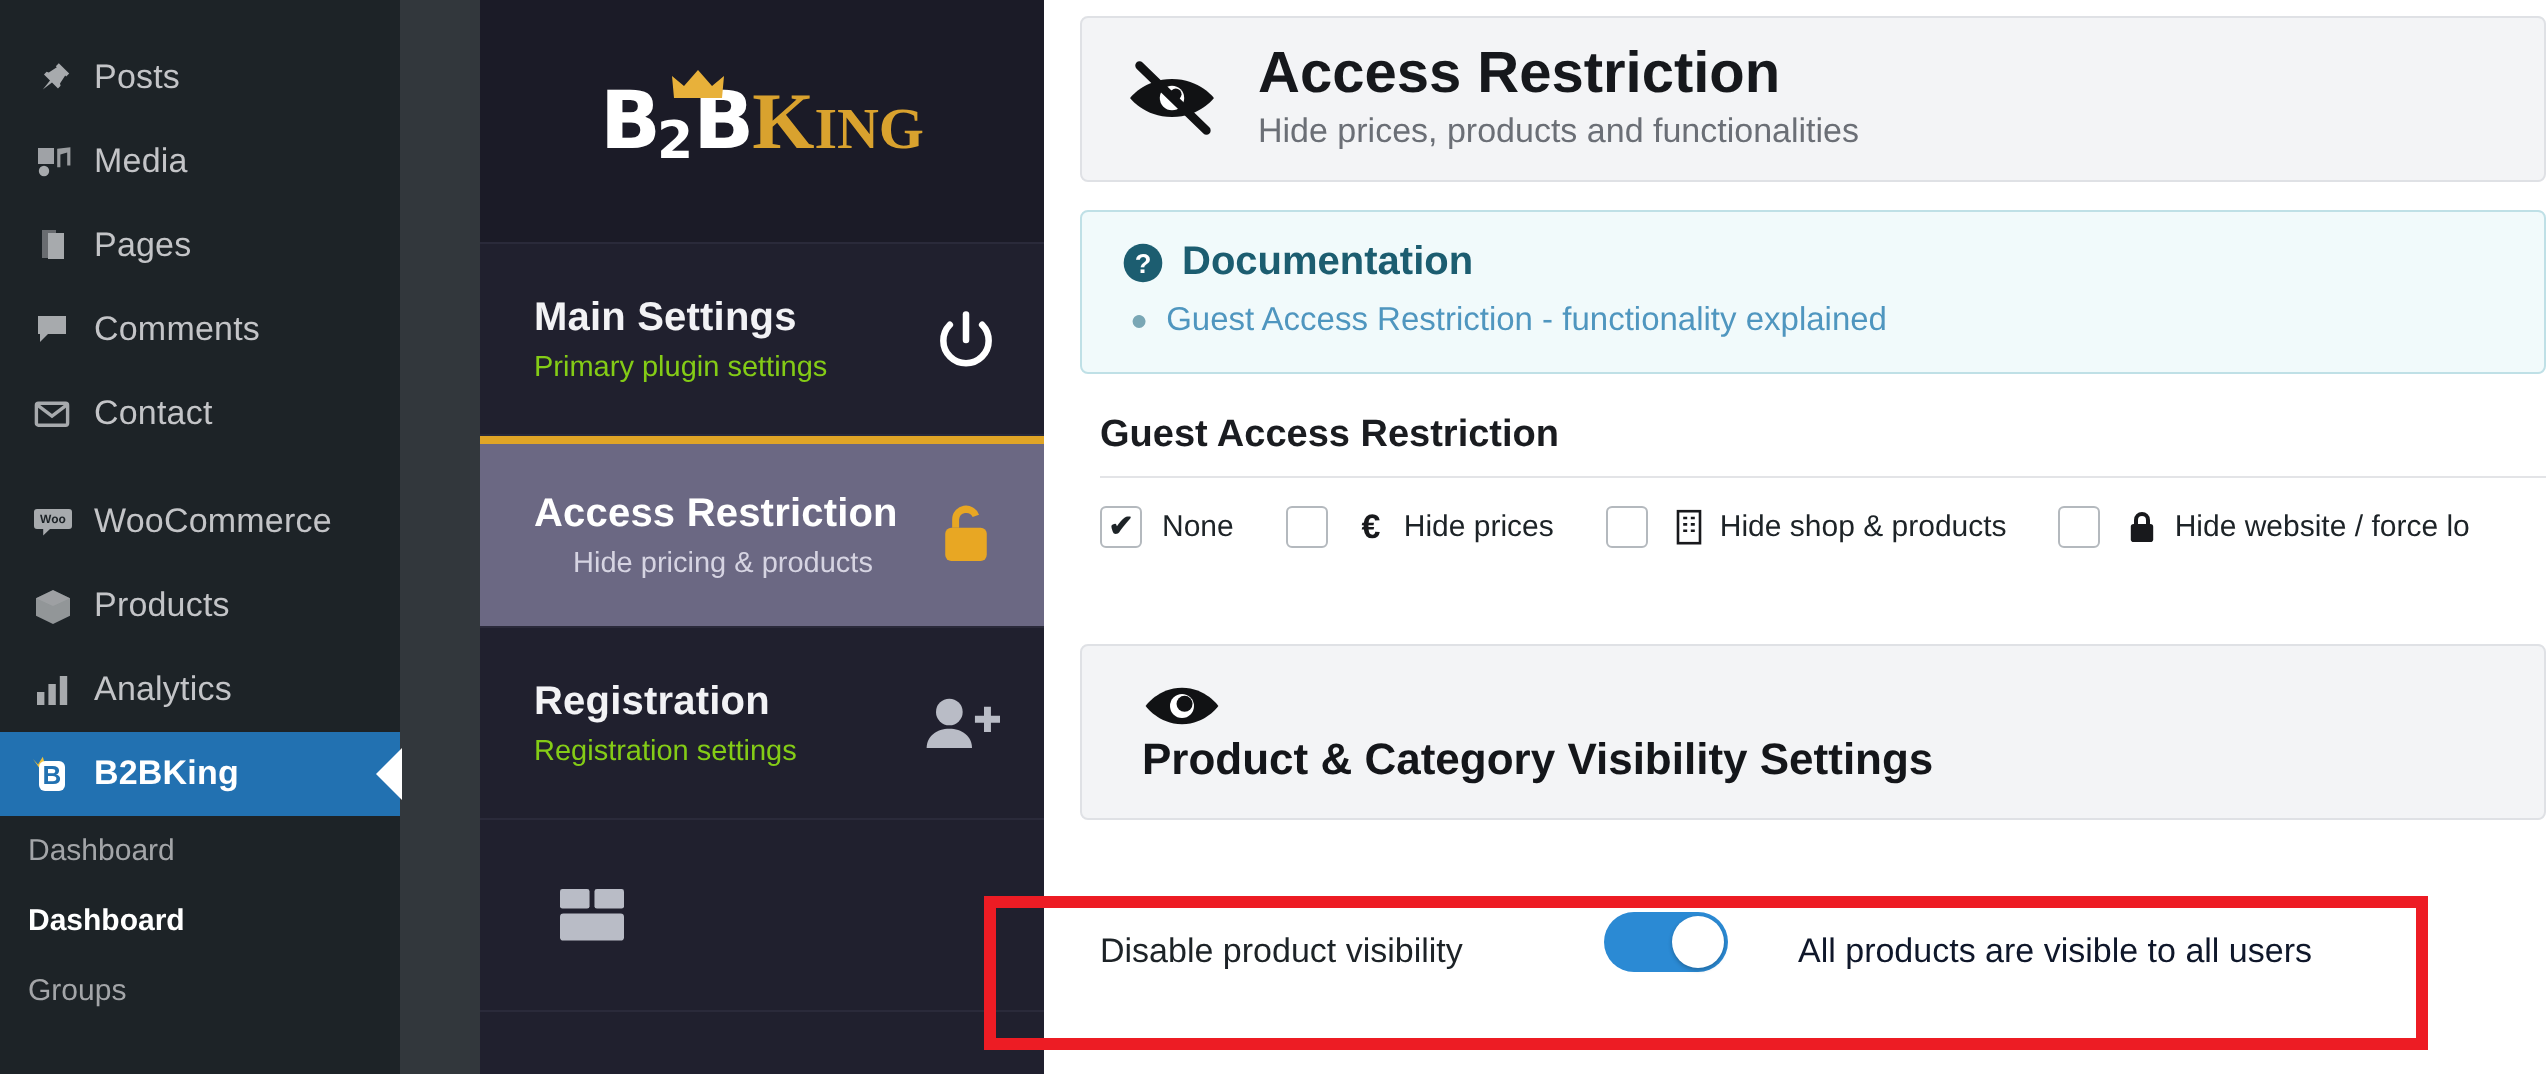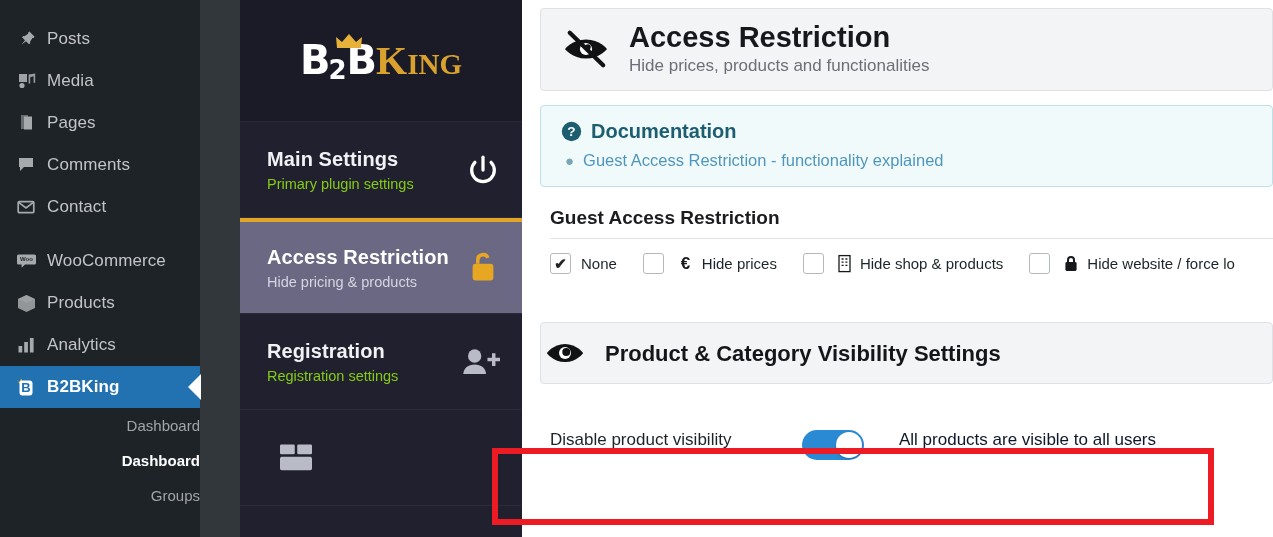--- a/index.html
+++ b/index.html
@@ -44,21 +44,21 @@
     position: absolute; right: -1px; top: 50%;
     transform: translateY(-50%);
     width: 0; height: 0;
     border-top: 13px solid transparent;
     border-bottom: 13px solid transparent;
     border-right: 13px solid #fff;
   }
   .wp-sub {
     height: 35px; display: flex; align-items: center;
     padding-left: 14px;
-    color: #a3a5a8; font-size: 15px; justify-content: flex-end;
+    color: #a3a5a8; font-size: 15px;
   }
   .wp-sub.current { color: #ffffff; font-weight: 700; }
 
   
   .dark-strip { width: 40px; flex: 0 0 40px; background: #32373c; }
 
   
   .plugin-nav {
     width: 282px; flex: 0 0 282px;
     background: #20202e;
@@ -107,21 +107,21 @@
     color: #f2f2f5; font-size: 20px; font-weight: 700;
     letter-spacing: .1px; margin-bottom: 5px;
   }
   .nav-sub { color: #84cc16; font-size: 14.5px; }
   .nav-icon { flex: 0 0 auto; margin-left: 10px; display:flex; align-items:center; }
   .nav-item.active {
     background: #6b6883;
     border-top: 4px solid #e0a526;
   }
   .nav-item.active .nav-title { color: #ffffff; }
-  .nav-item.active .nav-sub { color: #d6d4e2; }
+  .nav-item.active .nav-sub { color: #d6d4e2; text-align: center; }
   .nav-item.partial { min-height: 30px; overflow: hidden; }
 
   
   .content {
     flex: 1 1 auto;
     background: #ffffff;
     padding: 8px 0 0 18px;
     overflow: hidden;
     position: relative;
   }
@@ -177,29 +177,30 @@
     background: #fff;
     display: flex; align-items: center; justify-content: center;
     flex: 0 0 21px;
   }
   .cb .tick { color: #1d2327; font-size: 15px; font-weight: 700; line-height: 1; }
   .cb-ico { margin: 0 7px 0 13px; display:flex; align-items:center; color:#18191c; }
   .cb-label { font-size: 15px; color: #1d2327; margin-left: 10px; }
   .cb-group.with-ico .cb-label { margin-left: 1px; }
 
   .vis-panel {
-    display: flex; align-items: flex-end;
-    padding: 16px 4px;
+    display: flex; align-items: flex-start;
+    padding: 16px 30px;
     margin-top: 48px;
+    flex-direction: column;
   }
   .vis-panel .eye { margin-right: 20px; display:flex; align-items:center; }
   .vis-title { font-size: 22px; font-weight: 700; color: #14161a; }
 
   .toggle-row {
-    display: flex; align-items: flex-start;
+    display: flex; align-items: flex-end;
     padding: 22px 0 0 10px;
     margin-top: 24px;
   }
   .toggle-label { font-size: 17px; color: #1d2327; width: 252px; }
   .switch {
     width: 62px; height: 30px;
     border-radius: 15px;
     background: #2b8ad4;
     position: relative;
     flex: 0 0 62px;

